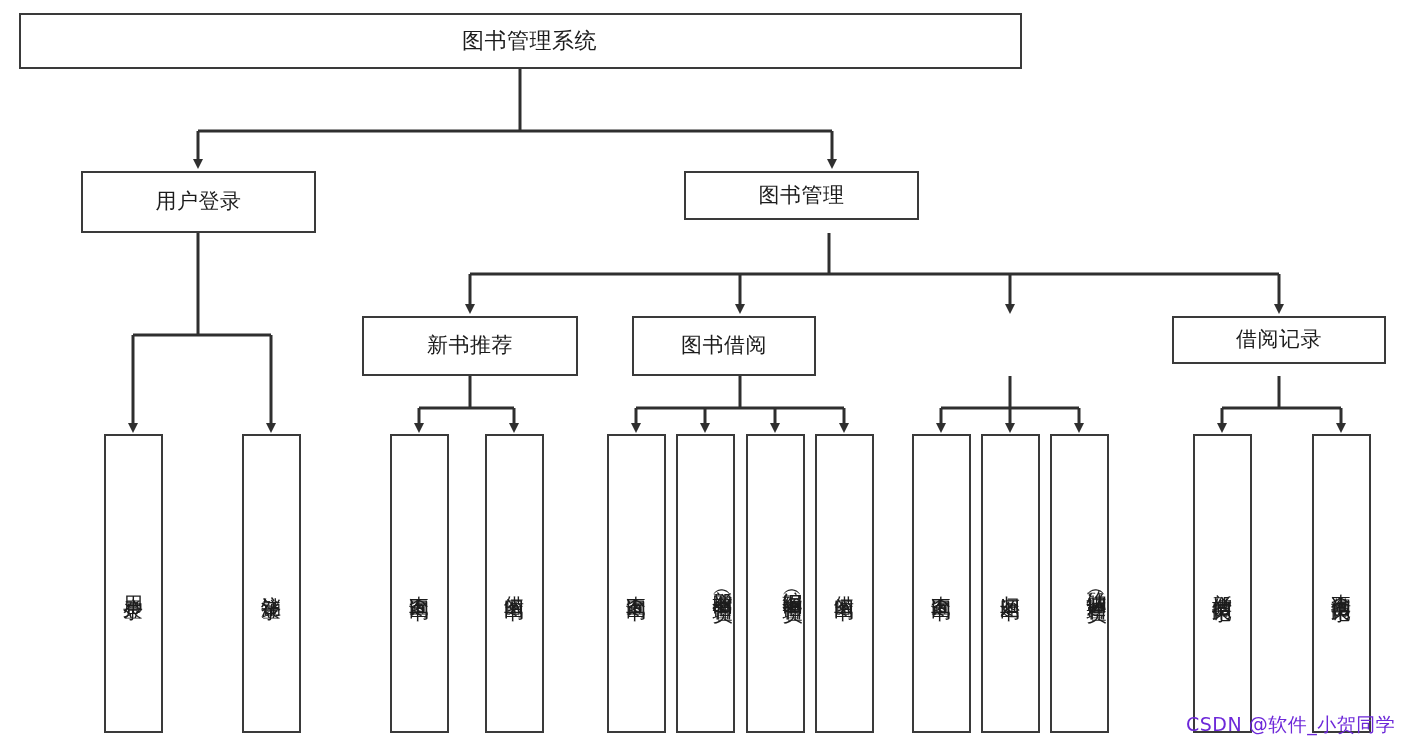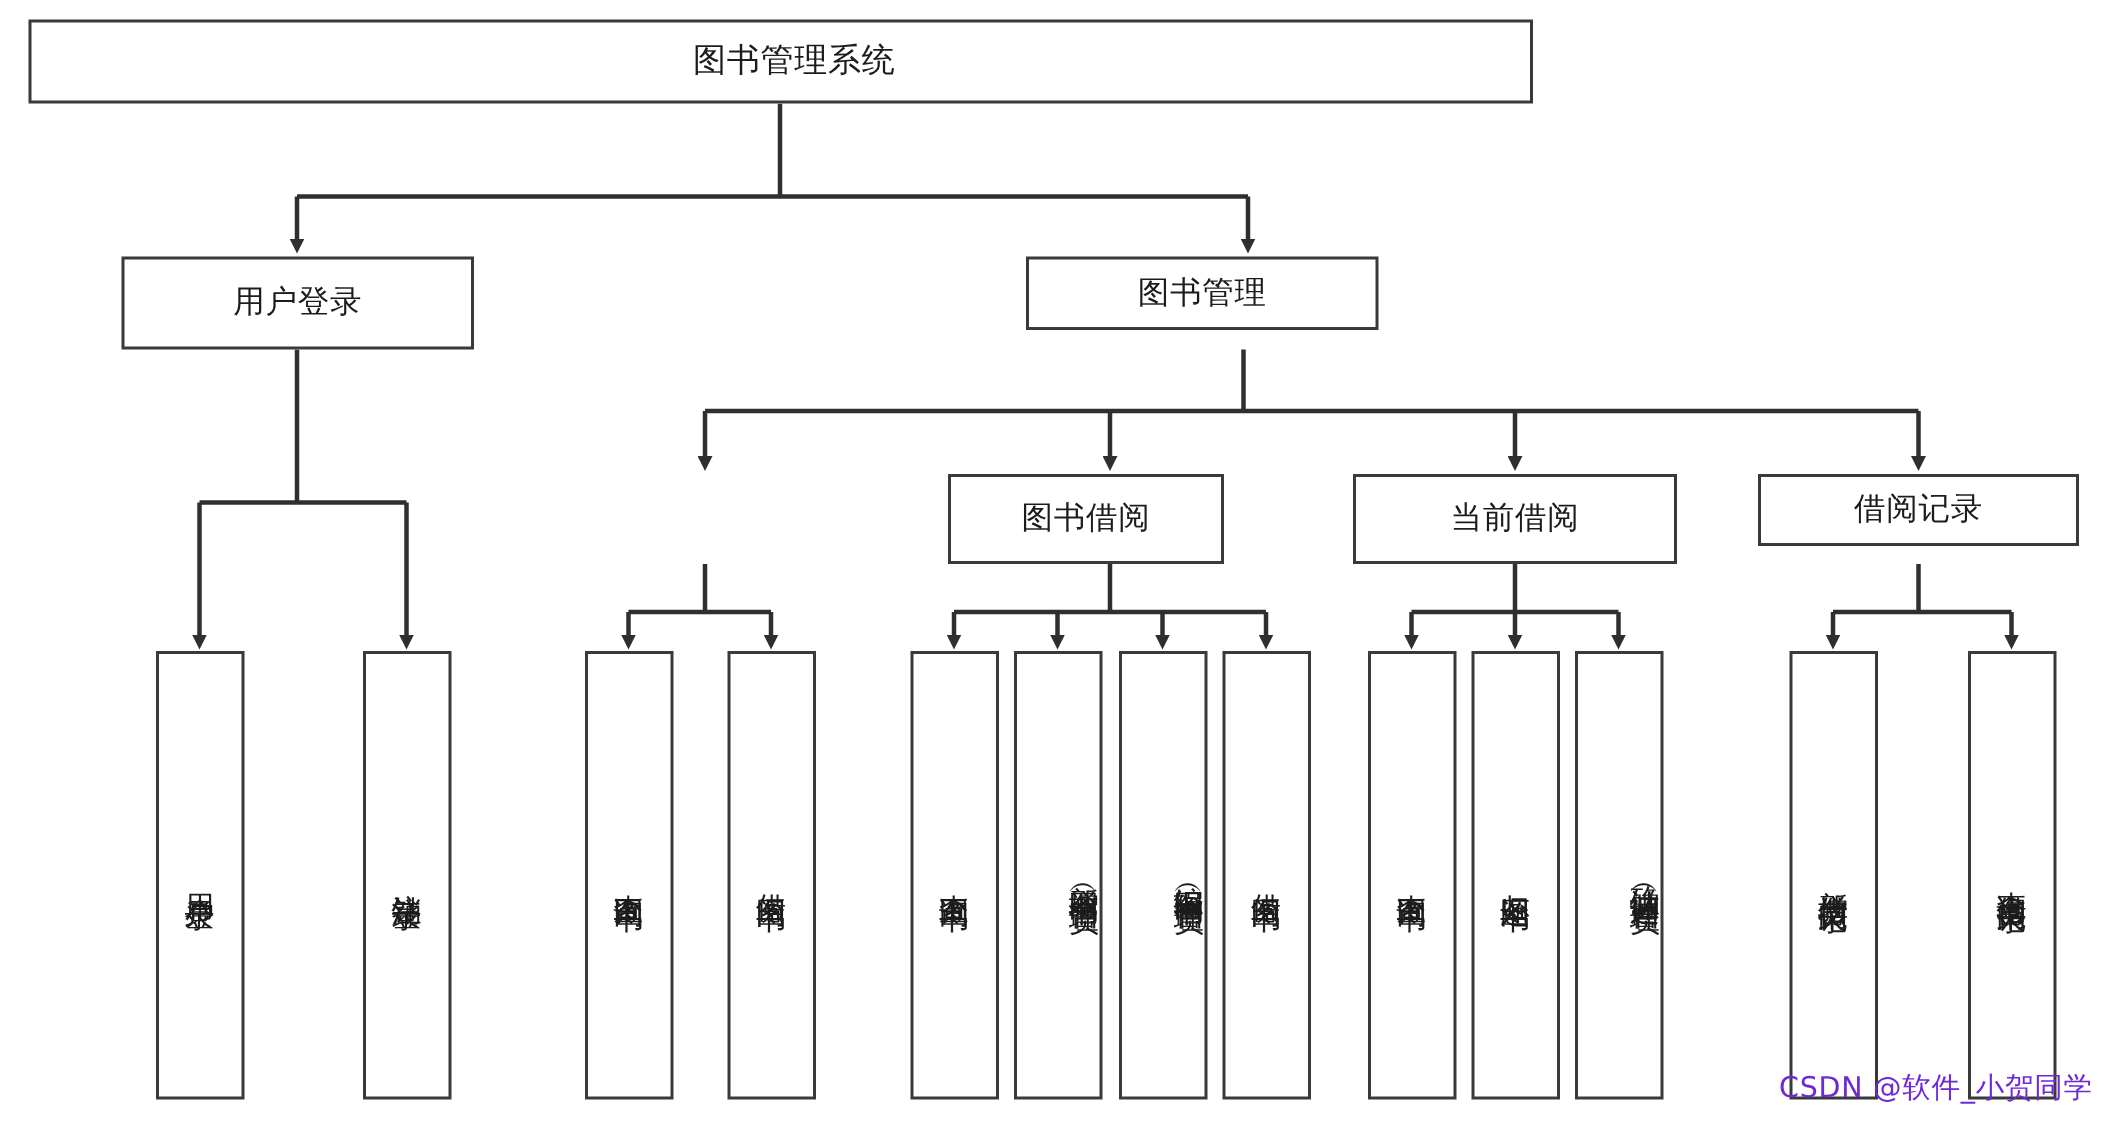--- a/index.html
+++ b/index.html
@@ -121,22 +121,22 @@
       <path d="M1222,408 L1222,424" marker-end="url(#arrow)"></path>
       <path d="M1341,408 L1341,424" marker-end="url(#arrow)"></path>
     </g>
   </svg>
 
   <div class="node h root" style="left:19px; top:13px; width:1003px; height:56px;">图书管理系统</div>
 
   <div class="node h" style="left:81px; top:171px; width:235px; height:62px;">用户登录</div>
   <div class="node h" style="left:684px; top:171px; width:235px; height:49px;">图书管理</div>
 
+  <div class="node h" style="left:362px; top:316px; width:216px; height:60px;">新书推荐</div>
   <div class="node h" style="left:632px; top:316px; width:184px; height:60px;">图书借阅</div>
-  <div class="node h" style="left:902px; top:316px; width:216px; height:60px;">当前借阅</div>
   <div class="node h" style="left:1172px; top:316px; width:214px; height:48px;">借阅记录</div>
 
   <div class="node v mid" style="left:104px; top:434px; width:59px; height:299px;">用户登录</div>
   <div class="node v mid" style="left:242px; top:434px; width:59px; height:299px;">注销登录</div>
 
   <div class="node v mid" style="left:390px; top:434px; width:59px; height:299px;">查询图书</div>
   <div class="node v mid" style="left:485px; top:434px; width:59px; height:299px;">借阅图书</div>
 
   <div class="node v mid" style="left:607px; top:434px; width:59px; height:299px;">查询图书</div>
   <div class="node v" style="left:676px; top:434px; width:59px; height:299px;">新增图书（管理员）</div>

